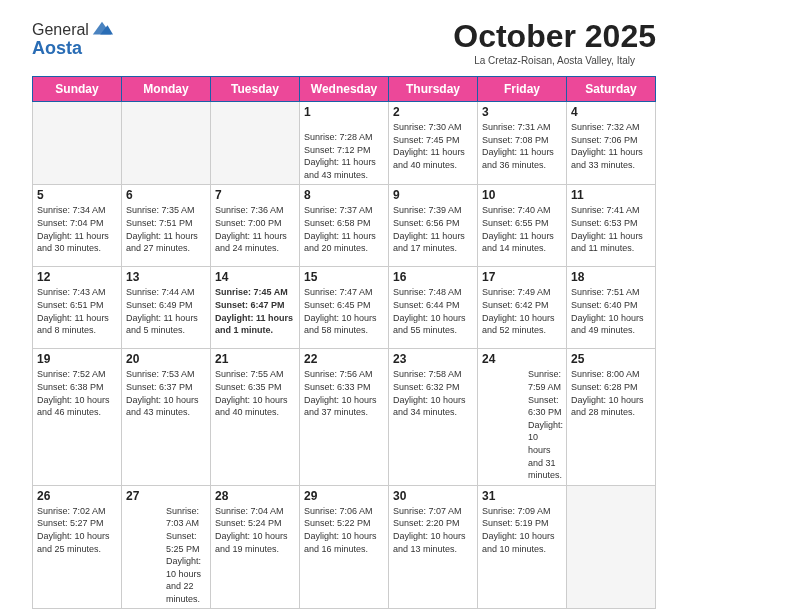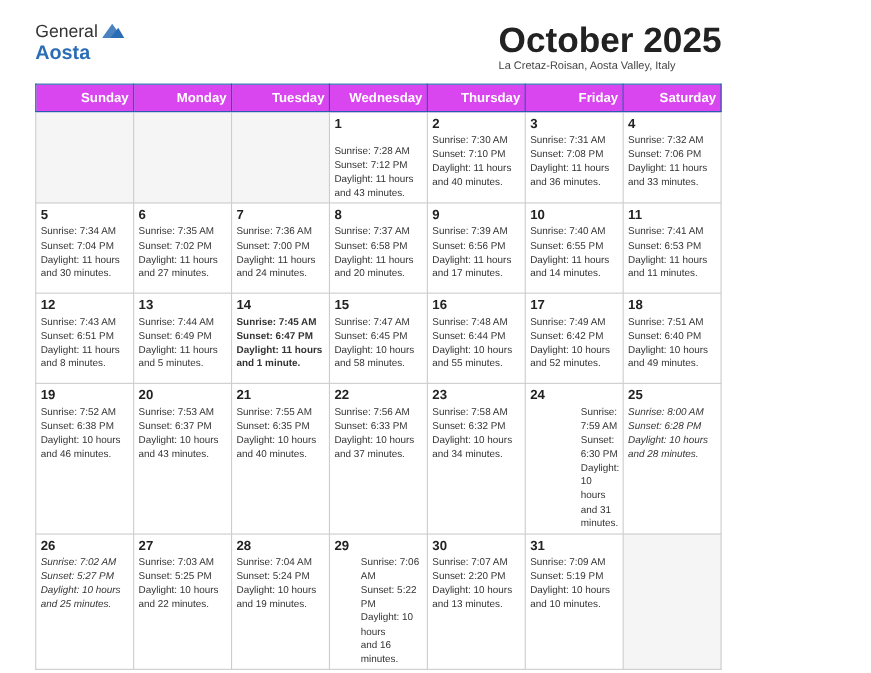--- a/index.html
+++ b/index.html
@@ -29,45 +29,45 @@
     }
     .logo-general { color: #333; }
     .logo-blue { color: #1a5fa8; }
     .logo-icon {
       width: 22px;
       height: 22px;
       margin-left: 2px;
       margin-bottom: 2px;
     }
     .title-block {
-      text-align: left;
+      text-align: center;
     }
     .cal-title {
       font-size: 32px;
       font-weight: bold;
       color: #222;
     }
     .cal-subtitle {
       font-size: 10px;
       color: #444;
     }
     .calendar {
       flex: 1;
       border: 1px solid #ccc;
       border-collapse: collapse;
       width: 100%;
       table-layout: fixed;
     }
     .calendar th {
-      background: #d946ef;
+      background: #ec4899;
       color: #fff;
       font-size: 12px;
       font-weight: bold;
       padding: 5px 4px;
-      text-align: right;
+      text-align: center;
       border: 1px solid #1a5fa8;
     }
     .calendar td {
       border: 1px solid #ccc;
       vertical-align: top;
       padding: 3px 4px;
       font-size: 9.5px;
       color: #222;
       height: 82px;
     }
@@ -134,21 +134,21 @@
           <td>
             <div class="day-num">1</div>
             <div class="day-info" style="white-space: pre-line; margin-top: 12px;">Sunrise: 7:28 AM
 Sunset: 7:12 PM
 Daylight: 11 hours
 and 43 minutes.</div>
           </td>
           <td>
             <div class="day-num">2</div>
             <div class="day-info" style="white-space: pre-line;">Sunrise: 7:30 AM
-Sunset: 7:10 PM
+Sunset: 7:45 PM
 Daylight: 11 hours
 and 40 minutes.</div>
           </td>
           <td>
             <div class="day-num">3</div>
             <div class="day-info" style="white-space: pre-line;">Sunrise: 7:31 AM
 Sunset: 7:08 PM
 Daylight: 11 hours
 and 36 minutes.</div>
           </td>
@@ -164,21 +164,21 @@
           <td>
             <div class="day-num">5</div>
             <div class="day-info" style="white-space: pre-line;">Sunrise: 7:34 AM
 Sunset: 7:04 PM
 Daylight: 11 hours
 and 30 minutes.</div>
           </td>
           <td>
             <div class="day-num">6</div>
             <div class="day-info" style="white-space: pre-line;">Sunrise: 7:35 AM
-Sunset: 7:02 PM
+Sunset: 7:51 PM
 Daylight: 11 hours
 and 27 minutes.</div>
           </td>
           <td>
             <div class="day-num">7</div>
             <div class="day-info" style="white-space: pre-line;">Sunrise: 7:36 AM
 Sunset: 7:00 PM
 Daylight: 11 hours
 and 24 minutes.</div>
           </td>
@@ -300,51 +300,51 @@
           </td>
           <td>
             <div class="day-num">24</div>
             <div class="day-info" style="white-space: pre-line; margin-left: 46px;">Sunrise: 7:59 AM
 Sunset: 6:30 PM
 Daylight: 10 hours
 and 31 minutes.</div>
           </td>
           <td>
             <div class="day-num">25</div>
-            <div class="day-info" style="white-space: pre-line; font-style: italic;">Sunrise: 8:00 AM
+            <div class="day-info" style="white-space: pre-line;">Sunrise: 8:00 AM
 Sunset: 6:28 PM
 Daylight: 10 hours
 and 28 minutes.</div>
           </td>
         </tr>
         <tr class="last-row">
           <td>
             <div class="day-num">26</div>
-            <div class="day-info" style="white-space: pre-line; font-style: italic;">Sunrise: 7:02 AM
+            <div class="day-info" style="white-space: pre-line;">Sunrise: 7:02 AM
 Sunset: 5:27 PM
 Daylight: 10 hours
 and 25 minutes.</div>
           </td>
           <td>
             <div class="day-num">27</div>
-            <div class="day-info" style="white-space: pre-line;">Sunrise: 7:03 AM
+            <div class="day-info" style="white-space: pre-line; margin-left: 40px;">Sunrise: 7:03 AM
 Sunset: 5:25 PM
 Daylight: 10 hours
 and 22 minutes.</div>
           </td>
           <td>
             <div class="day-num">28</div>
             <div class="day-info" style="white-space: pre-line;">Sunrise: 7:04 AM
 Sunset: 5:24 PM
 Daylight: 10 hours
 and 19 minutes.</div>
           </td>
           <td>
             <div class="day-num">29</div>
-            <div class="day-info" style="white-space: pre-line; margin-left: 24px;">Sunrise: 7:06 AM
+            <div class="day-info" style="white-space: pre-line;">Sunrise: 7:06 AM
 Sunset: 5:22 PM
 Daylight: 10 hours
 and 16 minutes.</div>
           </td>
           <td>
             <div class="day-num">30</div>
             <div class="day-info" style="white-space: pre-line;">Sunrise: 7:07 AM
 Sunset: 2:20 PM
 Daylight: 10 hours
 and 13 minutes.</div>

